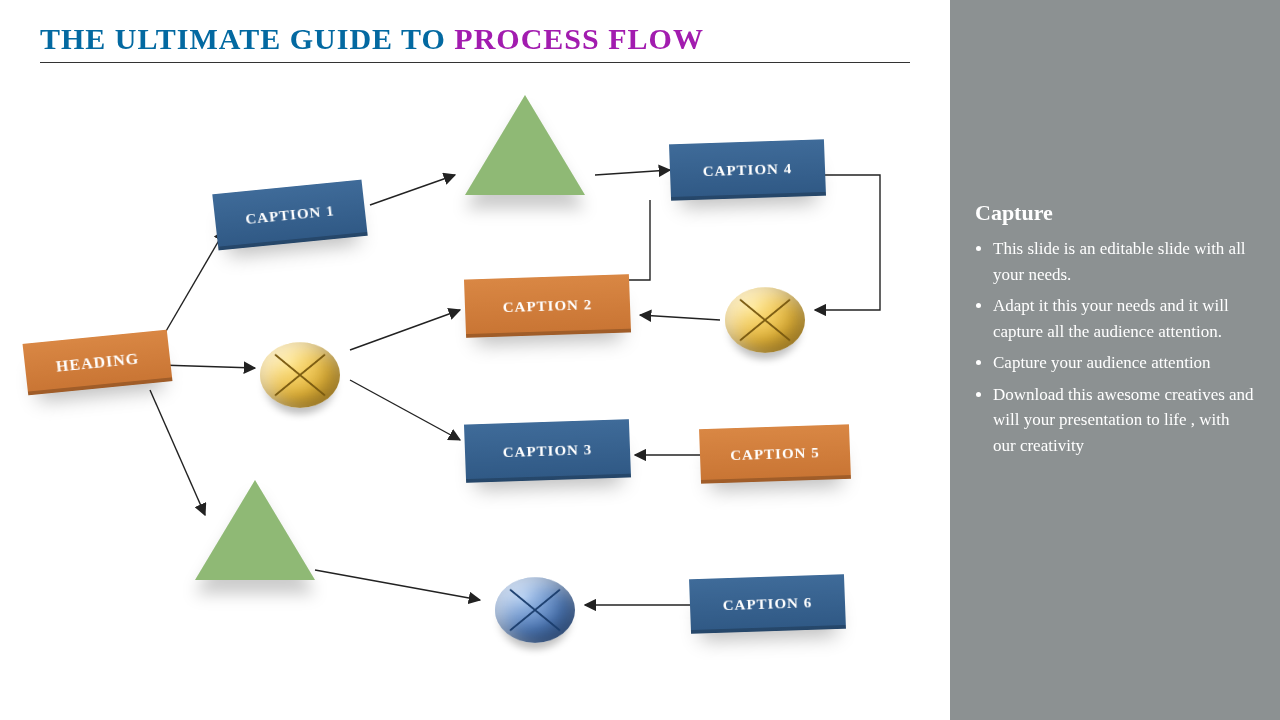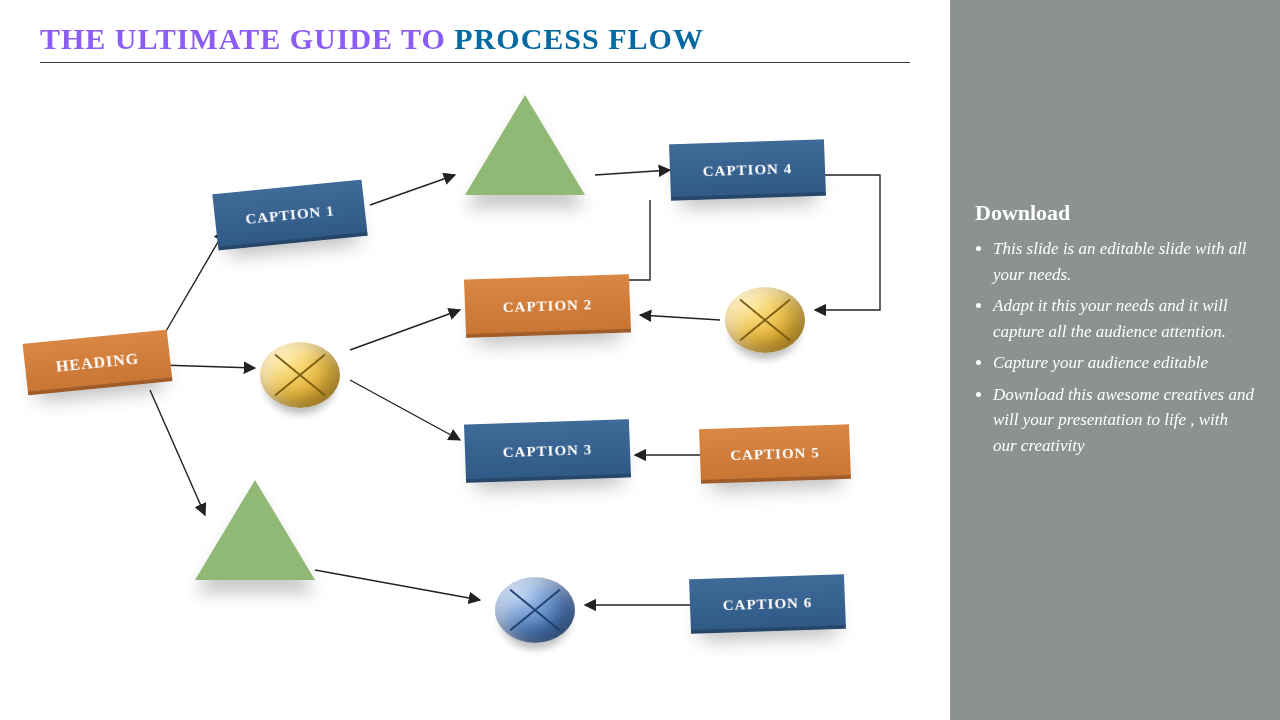--- a/index.html
+++ b/index.html
@@ -1,25 +1,25 @@
 <!DOCTYPE html>
 <html><head>
 <meta charset="utf-8">
 <style>
   html,body{margin:0;padding:0;width:1280px;height:720px;font-family:"Times New Roman",Georgia,serif;background:#fff;overflow:hidden;}
   .slide{position:relative;width:1280px;height:720px;}
   .title-area{position:absolute;left:40px;top:22px;}
   .title-line{font-size:30px;font-weight:bold;letter-spacing:1px;}
-  .t-dark{color:#8b5cf6;}
-  .t-blue{color:#0369a1;}
+  .t-dark{color:#0369a1;}
+  .t-blue{color:#a21caf;}
   .t-rule{position:absolute;left:40px;top:62px;width:870px;height:1px;background:#333;}
   .sidebar{position:absolute;right:0;top:0;width:330px;height:720px;background:#8c9192;color:#fff;padding:0 25px;box-sizing:border-box;}
   .side-title{margin-top:200px;font-size:22px;font-weight:bold;font-family:Georgia,serif;}
   .side-list{margin-top:10px;padding-left:18px;font-size:17px;line-height:1.5;font-family:Georgia,serif;}
-  .side-list li{margin-bottom:6px;font-style:italic;}
+  .side-list li{margin-bottom:6px;}
   .canvas{position:absolute;left:0;top:0;width:950px;height:720px;}
 
   .tile{position:absolute;color:#fff;font-weight:bold;font-family:"Times New Roman",serif;display:flex;align-items:center;justify-content:center;letter-spacing:1px;}
   .tile .lbl{transform:skewX(0);}
   .blue{background:linear-gradient(180deg,#3f6b99 0%,#2f5884 100%);}
   .orange{background:linear-gradient(180deg,#d98744 0%,#c87433 100%);}
   .slab{transform:rotateX(20deg) rotateZ(-6deg);box-shadow:0 18px 20px -10px rgba(0,0,0,.25), inset 0 -4px 0 rgba(0,0,0,.2);}
   .slab-flat{transform:rotateX(20deg) rotateZ(-2deg);box-shadow:0 18px 20px -10px rgba(0,0,0,.25), inset 0 -4px 0 rgba(0,0,0,.2);}
 
   .tri{position:absolute;width:0;height:0;border-left:60px solid transparent;border-right:60px solid transparent;border-bottom:100px solid #9cc97f;filter:drop-shadow(0 14px 8px rgba(0,0,0,.2));}
@@ -126,22 +126,22 @@
         </svg>
     </div>
 
     <div class="tile blue slab-flat" style="left:690px;top:575px;width:155px;height:58px;font-size:15px;">
       <span class="lbl">CAPTION 6</span>
     </div>
 
   </div>
 
   <div class="sidebar">
-    <div class="side-title">Download</div>
+    <div class="side-title">Capture</div>
     <ul class="side-list">
       <li>This slide is an editable slide with all your needs.</li>
       <li>Adapt it this your needs and it will capture all the audience attention.</li>
-      <li>Capture your audience editable</li>
+      <li>Capture your audience attention</li>
       <li>Download this awesome creatives and will your presentation to life , with our creativity</li>
     </ul>
   </div>
 
 </div>
 
 </body></html>

